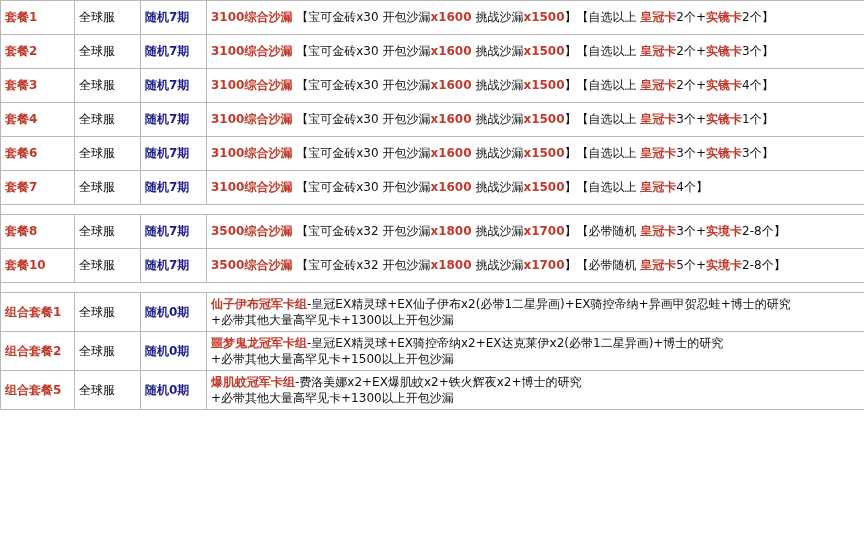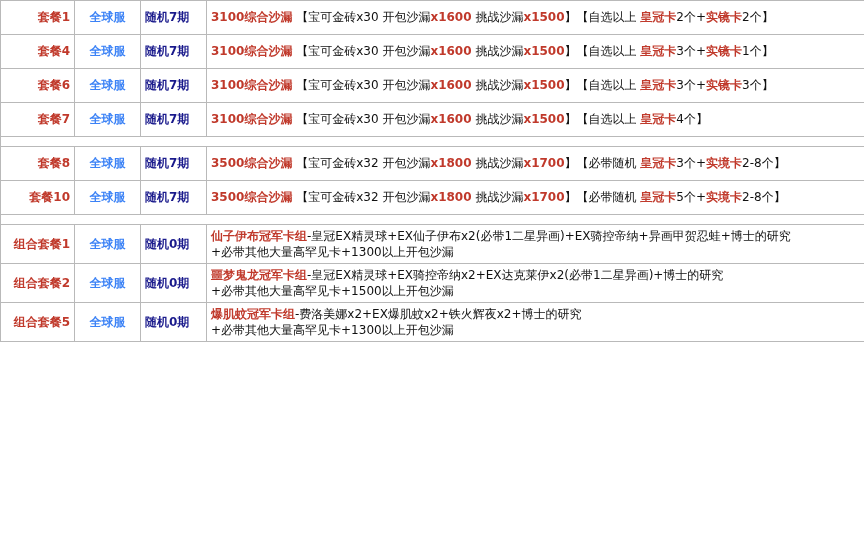--- a/index.html
+++ b/index.html
@@ -25,33 +25,32 @@
     font-size: 12px;
     line-height: 1.35;
   }
   
   col.c-name  { width: 74px; }
   col.c-serv  { width: 66px; }
   col.c-rand  { width: 66px; }
   col.c-desc  { width: 658px; }
 
   td.cell-name {
-    text-align: right;
+    text-align: left;
     font-weight: bold;
     color: #c0392b;
     font-size: 13px;
     white-space: nowrap;
   }
   td.cell-name.combo {
     font-size: 12px;
   }
   td.cell-serv {
-    text-align: center;
-    font-weight: bold;
-    color: #3b82f6;
+    font-weight: normal;
+    color: #000000;
     font-size: 12.5px;
     white-space: nowrap;
   }
   td.cell-rand {
     font-weight: bold;
     color: #1a1a8c;
     font-size: 12.5px;
     white-space: nowrap;
   }
   td.cell-desc {
@@ -84,20 +83,32 @@
       <col class="c-serv">
       <col class="c-rand">
       <col class="c-desc">
   </colgroup>
   <tbody id="table-body">
       <tr class="std">
         <td class="cell-name">套餐1</td>
         <td class="cell-serv">全球服</td>
         <td class="cell-rand">随机7期</td>
         <td class="cell-desc"><span class="r">3100综合沙漏</span> <span class="k">【宝可金砖x30 开包沙漏</span><span class="r">x1600</span> <span class="k">挑战沙漏</span><span class="r">x1500</span><span class="k">】【自选以上 </span><span class="r">皇冠卡</span><span class="k">2个+</span><span class="r">实镜卡</span><span class="k">2个】</span></td>
+      </tr>
+      <tr class="std">
+        <td class="cell-name">套餐2</td>
+        <td class="cell-serv">全球服</td>
+        <td class="cell-rand">随机7期</td>
+        <td class="cell-desc"><span class="r">3100综合沙漏</span> <span class="k">【宝可金砖x30 开包沙漏</span><span class="r">x1600</span> <span class="k">挑战沙漏</span><span class="r">x1500</span><span class="k">】【自选以上 </span><span class="r">皇冠卡</span><span class="k">2个+</span><span class="r">实镜卡</span><span class="k">3个】</span></td>
+      </tr>
+      <tr class="std">
+        <td class="cell-name">套餐3</td>
+        <td class="cell-serv">全球服</td>
+        <td class="cell-rand">随机7期</td>
+        <td class="cell-desc"><span class="r">3100综合沙漏</span> <span class="k">【宝可金砖x30 开包沙漏</span><span class="r">x1600</span> <span class="k">挑战沙漏</span><span class="r">x1500</span><span class="k">】【自选以上 </span><span class="r">皇冠卡</span><span class="k">2个+</span><span class="r">实镜卡</span><span class="k">4个】</span></td>
       </tr>
       <tr class="std">
         <td class="cell-name">套餐4</td>
         <td class="cell-serv">全球服</td>
         <td class="cell-rand">随机7期</td>
         <td class="cell-desc"><span class="r">3100综合沙漏</span> <span class="k">【宝可金砖x30 开包沙漏</span><span class="r">x1600</span> <span class="k">挑战沙漏</span><span class="r">x1500</span><span class="k">】【自选以上 </span><span class="r">皇冠卡</span><span class="k">3个+</span><span class="r">实镜卡</span><span class="k">1个】</span></td>
       </tr>
       <tr class="std">
         <td class="cell-name">套餐6</td>
         <td class="cell-serv">全球服</td>

